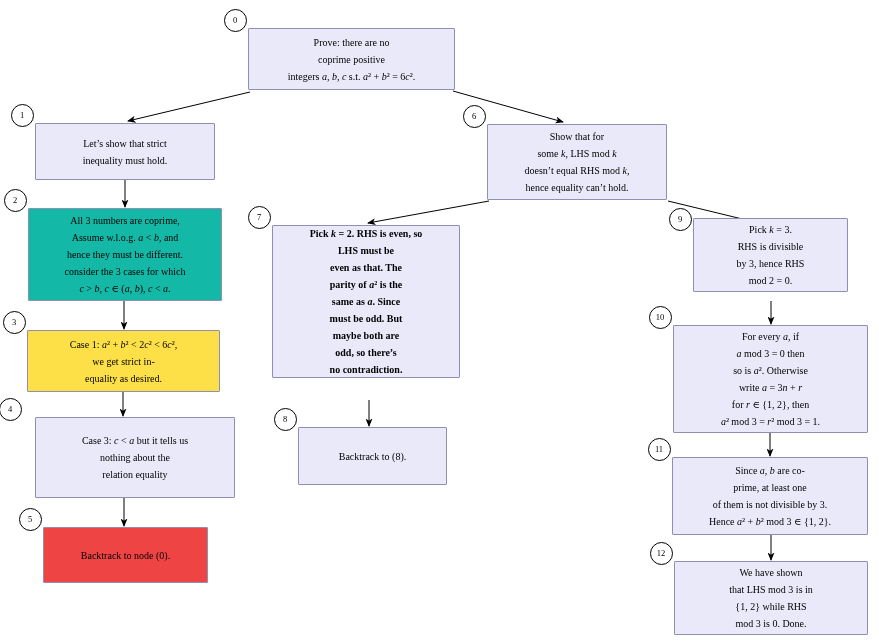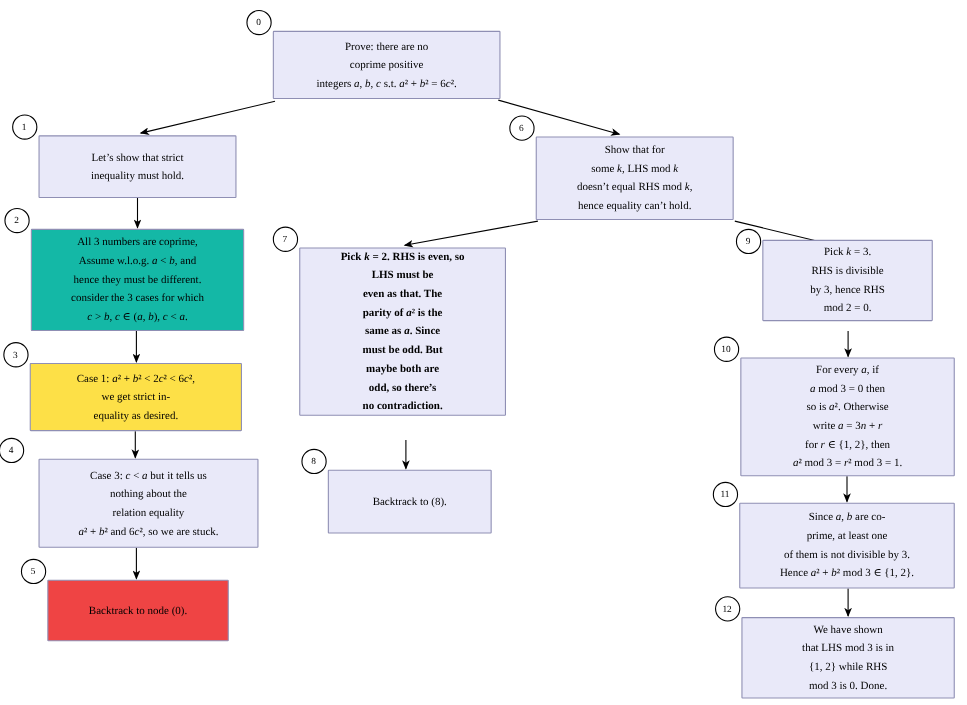--- a/index.html
+++ b/index.html
@@ -90,21 +90,20 @@
       <div class="node" style="left: 27px; top: 330px; width: 193px; height: 62px; background: #fde047; border-color: rgb(143, 143, 180); text-align: right;">
         <div class="line">Case 1: <i>a</i>² + <i>b</i>² &lt; 2<i>c</i>² &lt; 6<i>c</i>²,</div>
         <div class="line">we get strict in-</div>
         <div class="line">equality as desired.</div>
       </div>
       <div class="badge" style="left: 2.5px; top: 310.5px; background: rgb(255, 255, 255); border-color: rgb(0, 0, 0);">3</div>
       <div class="node" style="left: 23px; top: 417px; width: 200px; height: 81px; background: rgb(233, 233, 249); border-color: rgb(143, 143, 180); margin-left: 12px;">
         <div class="line">Case 3: <i>c</i> &lt; <i>a</i> but it tells us</div>
         <div class="line">nothing about the</div>
         <div class="line">relation equality</div>
-        <div class="line"><i>a</i>² + <i>b</i>² and 6<i>c</i>², so we are stuck.</div>
       </div>
       <div class="badge" style="left: -1.5px; top: 397.5px; background: rgb(255, 255, 255); border-color: rgb(0, 0, 0);">4</div>
       <div class="node" style="left: 43px; top: 527px; width: 165px; height: 56px; background: #ef4444; border-color: rgb(143, 143, 180);">
         <div class="line">Backtrack to node (0).</div>
       </div>
       <div class="badge" style="left: 18.5px; top: 507.5px; background: rgb(255, 255, 255); border-color: rgb(0, 0, 0);">5</div>
       <div class="node" style="left: 487px; top: 124px; width: 180px; height: 76px; background: rgb(233, 233, 249); border-color: rgb(143, 143, 180); text-align: right;">
         <div class="line">Show that for</div>
         <div class="line">some <i>k</i>, LHS mod <i>k</i></div>
         <div class="line">doesn’t equal RHS mod <i>k</i>,</div>

